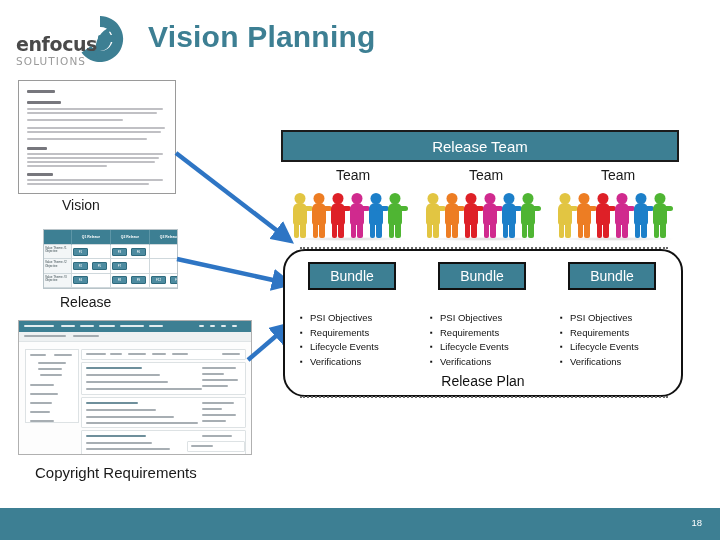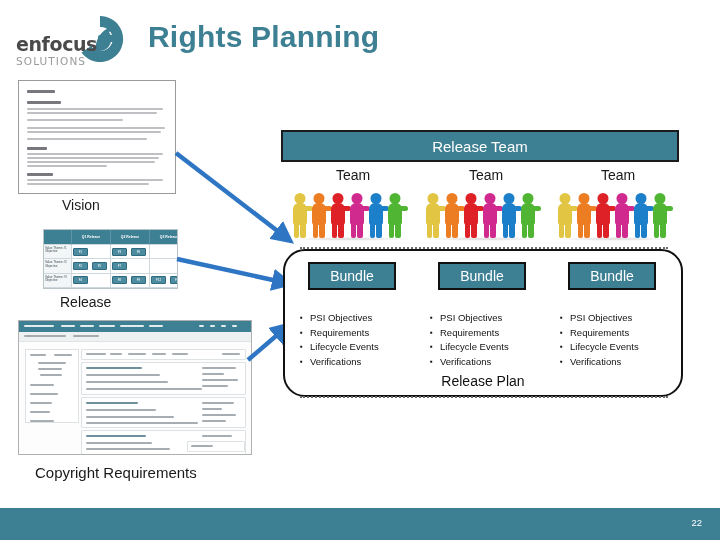--- a/index.html
+++ b/index.html
@@ -409,21 +409,21 @@
       <path d="M26 3 A23 23 0 1 1 7.5 39.5 L17 33 A12 12 0 1 0 26 14 Z" fill="#3d7f93"></path>
       <path d="M26 49 A23 23 0 0 1 44.5 12.5 L35 19 A12 12 0 0 1 26 38 Z" fill="#3d7f93"></path>
       <rect x="24" y="22" width="18" height="7" rx="2" fill="#3d7f93"></rect>
     </svg>
     <div id="logo-wordmark">
       <span id="logo-enfocus">enFOCUS</span>
       <span id="logo-solutions">SOLUTIONS</span>
     </div>
   </div>
 
-  <div id="slide-title">Rights Planning</div>
+  <div id="slide-title">Vision Planning</div>
 </div>
 
 <div id="vision-doc" class="thumb-frame">
   <div class="doc-head" style="left:8px; top:9px; width:28px;"></div>
   <div class="doc-head" style="left:8px; top:20px; width:34px;"></div>
   <div class="doc-line" style="left:8px; top:27px; width:136px;"></div>
   <div class="doc-line" style="left:8px; top:31px; width:130px;"></div>
   <div class="doc-line" style="left:8px; top:38px; width:96px;"></div>
   <div class="doc-line" style="left:8px; top:46px; width:138px;"></div>
   <div class="doc-line" style="left:8px; top:50px; width:134px;"></div>
@@ -794,14 +794,14 @@
     </div>
   <div class="bullet-row">
       <span class="bullet-mark">▪</span>
       <span>Verifications</span>
     </div>
 </div>
 
 <div id="release-plan-label">Release Plan</div>
 
 <div id="footer-bar">
-  <div id="footer-page-number">22</div>
+  <div id="footer-page-number">18</div>
 </div>
 
 </body></html>

